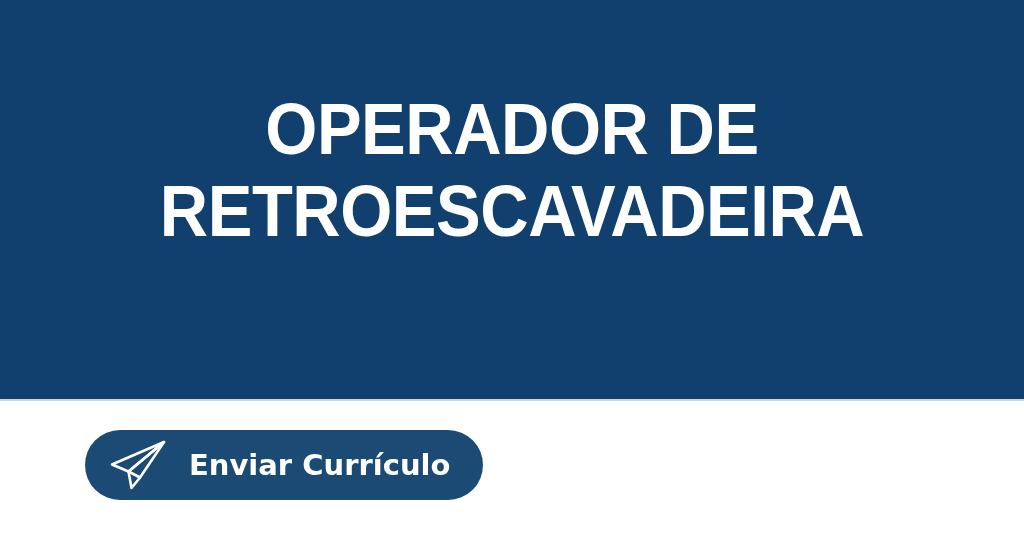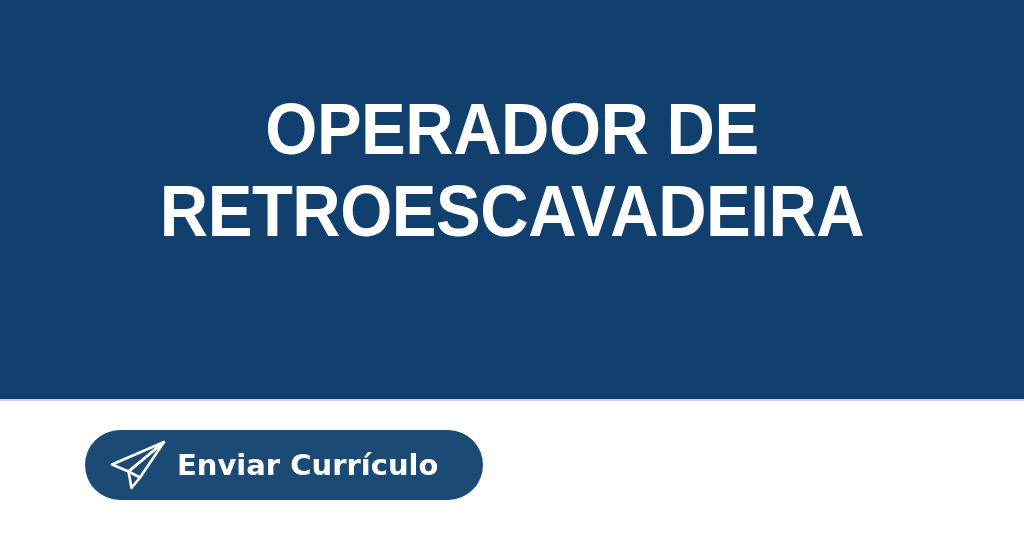--- a/index.html
+++ b/index.html
@@ -74,21 +74,21 @@
     width:398px;
     height:70px;
     background:#1b4a74;
     border:none;
     border-radius:35px;
     display:flex;
     align-items:center;
     justify-content:flex-start;
     cursor:pointer;
     padding-left:22px;
-    gap:8px;
+    gap:20px;
   }
 
   .plane-icon {
     width:62px;
     height:52px;
     flex:0 0 auto;
     display:block;
   }
 
   .cv-label {

